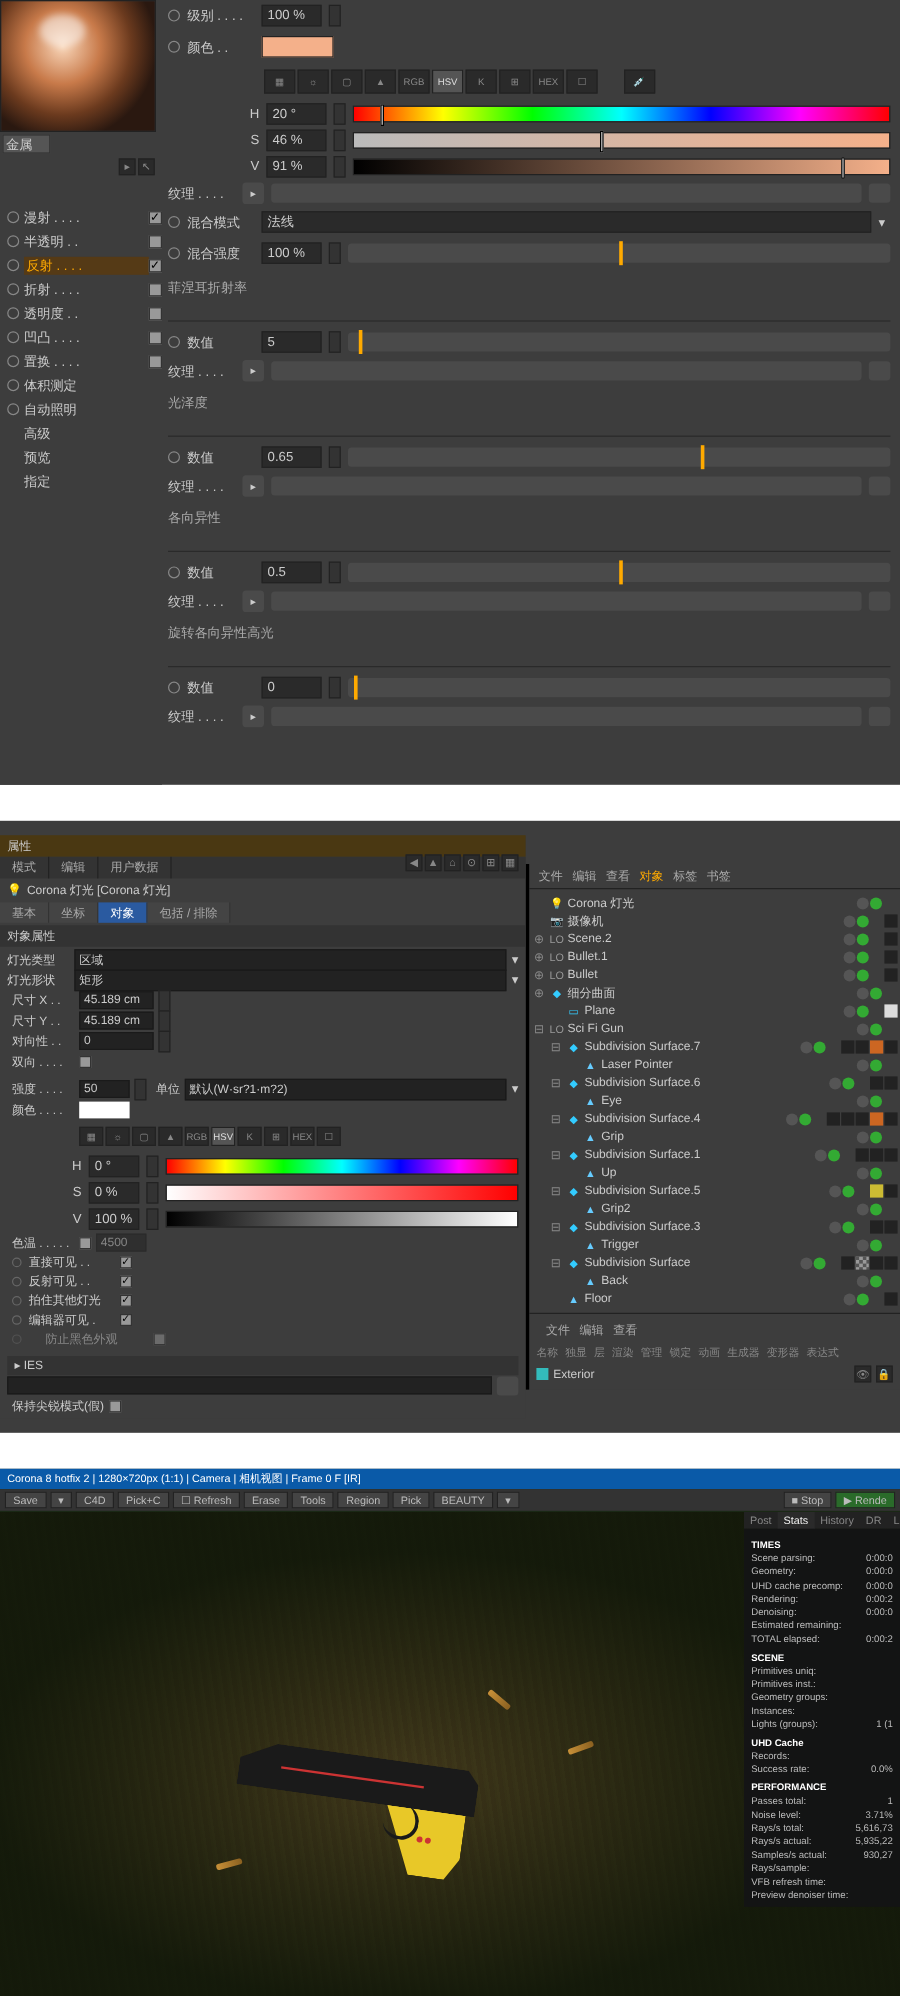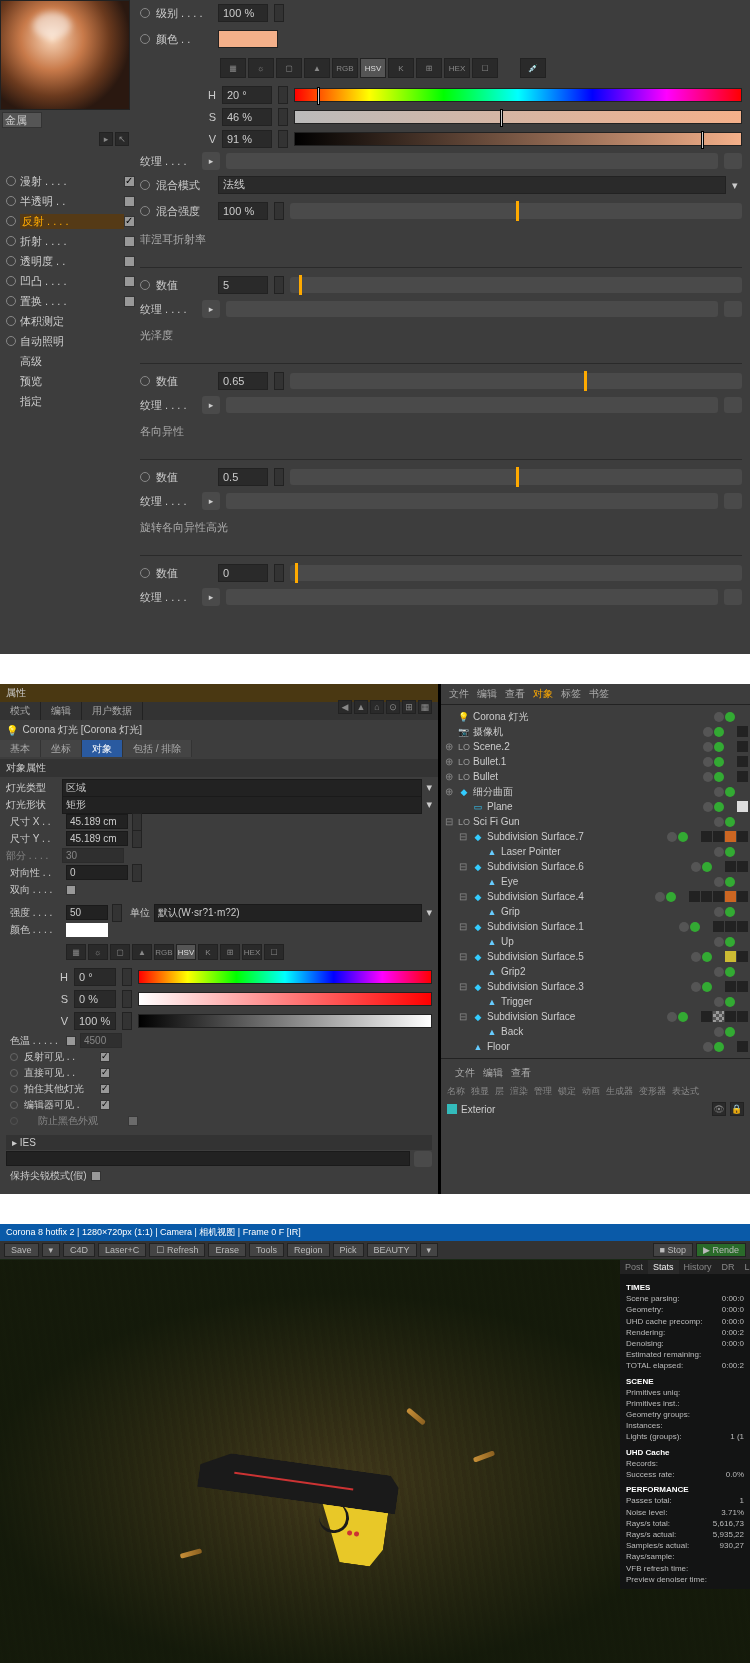--- a/index.html
+++ b/index.html
@@ -1,19 +1,19 @@
 <!DOCTYPE html>
 <html><head>
 <meta charset="utf-8">
 <style>
 * { box-sizing: border-box; margin: 0; padding: 0; font-family: "Microsoft YaHei", Arial, sans-serif; }
 body { background: #fff; font-size: 11px; color: #ccc; width: 750px; }
 .panel { background: #3d3d3d; margin-bottom: 30px; }
 .panel1 { height: 654px; position: relative; }
-.panel2 { height: 510px; position: relative; display: flex; }
+.panel2 { height: 510px; position: relative; display: flex; align-items: center; }
 .panel3 { height: 440px; position: relative; background: #1a2815; }
 
 
 .p1-left { position: absolute; left: 0; top: 0; width: 135px; height: 100%; background: #3d3d3d; }
 .preview-ball { width: 130px; height: 110px; background: radial-gradient(circle at 40% 35%, #f8d5b8 0%, #c87a4a 30%, #6b3a1e 55%, #2a1810 75%); border: 1px solid #222; position: relative; }
 .preview-ball::before { content:""; position:absolute; top:10%; left:25%; width:30%; height:25%; background: rgba(255,255,255,0.5); border-radius:50%; filter:blur(3px); }
 .matname-input { width: 40px; margin:2px; background:#555; border:1px solid #333; color:#ccc; padding:1px 2px; font-size:11px; }
 .ch-list { margin-top: 25px; padding-left: 6px; }
 .ch-row { display:flex; align-items:center; height:20px; padding:1px 0; }
 .ch-radio { width:10px; height:10px; border-radius:50%; border:1px solid #888; margin-right:4px; }
@@ -379,24 +379,20 @@
           <div class="pg-lab">尺寸 X . .</div>
           <input class="pg-val" value="45.189 cm" style="">
           <div class="spinner"></div>
         </div>
       <div class="pg-row">
           <span class="dot"></span>
           <div class="pg-lab">尺寸 Y . .</div>
           <input class="pg-val" value="45.189 cm" style="">
           <div class="spinner"></div>
         </div>
-      <div class="pg-row" style="opacity:0.5;">
-          <div class="pg-lab">部分 . . . .</div>
-          <input class="pg-val" value="30" style="">
-        </div>
       <div class="pg-row">
           <span class="dot"></span>
           <div class="pg-lab">对向性 . .</div>
           <input class="pg-val" value="0" style="">
           <div class="spinner"></div>
         </div>
       <div class="pg-row">
           <span class="dot"></span>
           <div class="pg-lab">双向 . . . .</div>
           <div class="pg-chk"></div>
@@ -451,26 +447,26 @@
         </div>
       <div class="pg-row">
           <span class="dot"></span>
           <div class="pg-lab">色温 . . . . .</div>
           <div class="pg-chk"></div>
           <input class="pg-val" style="width: 42px; opacity: 0.5;" value="4500">
         </div>
       <div id="p2-checks">
           <div class="chk-row">
             <div class="dot"></div>
-            <div class="clab">反射可见 . .</div>
+            <div class="clab">直接可见 . .</div>
             <div class="pg-chk on"></div>
           </div>
           <div class="chk-row">
             <div class="dot"></div>
-            <div class="clab">直接可见 . .</div>
+            <div class="clab">反射可见 . .</div>
             <div class="pg-chk on"></div>
           </div>
           <div class="chk-row">
             <div class="dot"></div>
             <div class="clab">拍住其他灯光</div>
             <div class="pg-chk on"></div>
           </div>
           <div class="chk-row">
             <div class="dot"></div>
             <div class="clab">编辑器可见 .</div>
@@ -805,21 +801,21 @@
     </div>
   </div>
 </div>
 
 <div class="panel panel3">
   <div class="p3-title">Corona 8 hotfix 2 | 1280×720px (1:1) | Camera | 相机视图 | Frame 0 F [IR]</div>
   <div class="p3-toolbar" id="p3-tb">
       <div class="tbtn">Save</div>
       <div class="tbtn">▾</div>
       <div class="tbtn">C4D</div>
-      <div class="tbtn">Laser+C</div>
+      <div class="tbtn">Pick+C</div>
       <div class="tbtn">☐ Refresh</div>
       <div class="tbtn">Erase</div>
       <div class="tbtn">Tools</div>
       <div class="tbtn">Region</div>
       <div class="tbtn">Pick</div>
       <div class="tbtn">BEAUTY</div>
       <div class="tbtn">▾</div>
     <div style="flex:1;"></div>
     <div class="tbtn">■ Stop</div>
     <div class="tbtn" style="background:#2a6b2a;">▶ Rende</div>

